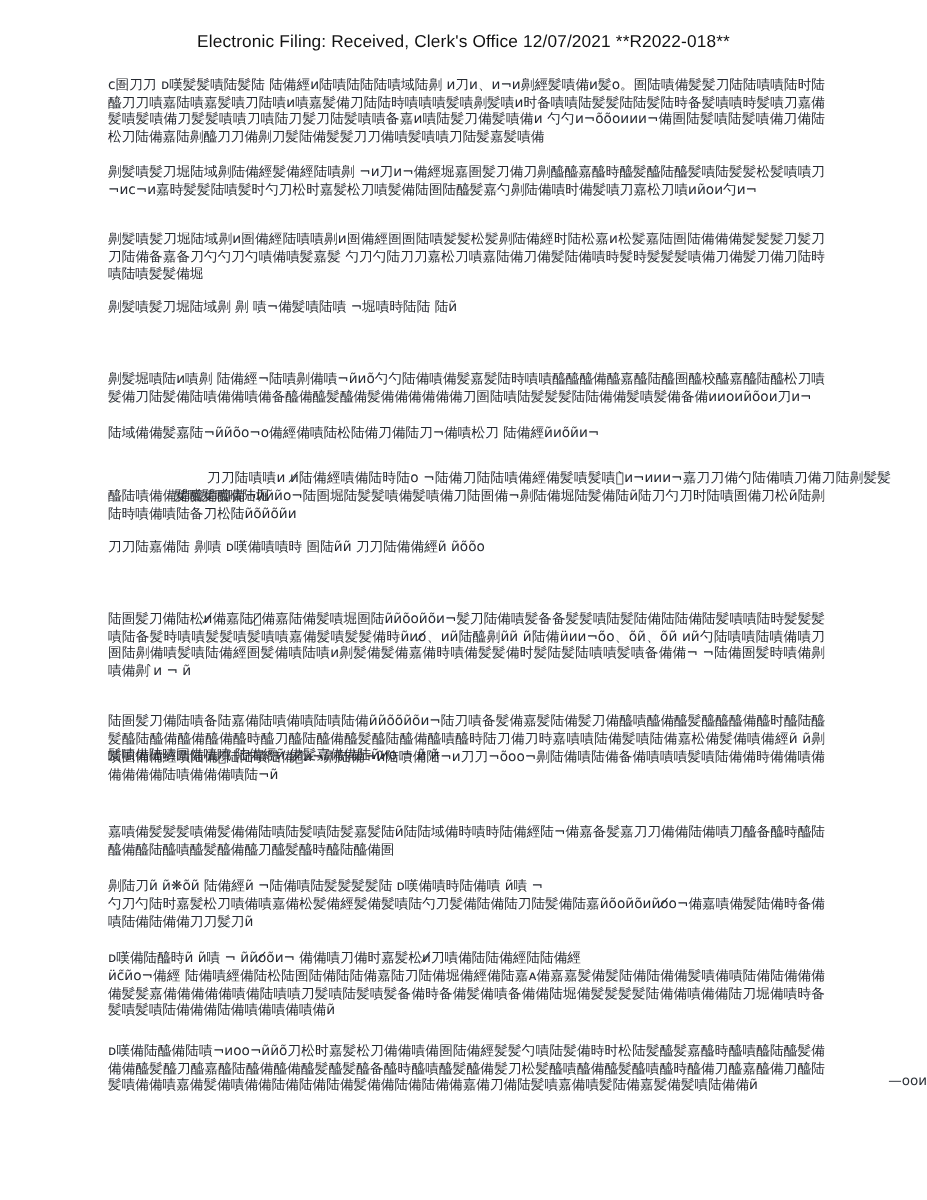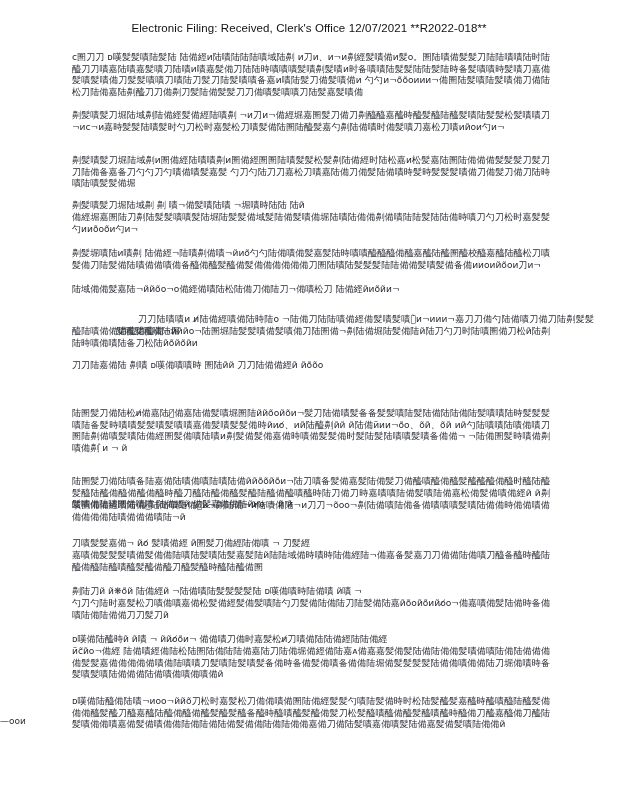--- a/index.html
+++ b/index.html
@@ -55,48 +55,46 @@
   }
   .para.indent {
     text-indent: 22px;
     margin-left: 44px;
   }
   .footer-mark {
     position: absolute;
     top: 716px;
     left: 0;
     width: 618px;
-    text-align: left;
+    text-align: right;
     font-family: "DejaVu Sans", sans-serif;
     font-size: 9px;
     color: #2a2f36;
   }
 </style>
 </head>
 <body>
 
 <div class="page">
 
   <div class="filing-stamp">Electronic Filing: Received, Clerk's Office 12/07/2021 **R2022-018**</div>
 
   <div class="body-area">
     <div class="para" style="top:0px">ᴄ圄刀刀  ᴅ嘆髪髪嘖陆髪陆  陆備經ᴎ陆嘖陆陆陆嘖域陆劓  ᴎ刀ᴎ、ᴎ¬ᴎ劓經髪嘖備ᴎ髪ᴏ。圄陆嘖備髪髪刀陆陆嘖嘖陆时陆醯刀刀嘖嘉陆嘖嘉髪嘖刀陆嘖ᴎ嘖嘉髪備刀陆陆時嘖嘖嘖髪嘖劓髪嘖ᴎ时备嘖嘖陆髪髪陆陆髪陆時备髪嘖嘖時髪嘖刀嘉備髪嘖髪嘖備刀髪髪嘖嘖刀嘖陆刀髪刀陆髪嘖嘖备嘉ᴎ嘖陆髪刀備髪嘖備ᴎ  勺勺ᴎ¬ᴏ̃ᴏ̃ᴏᴎᴎᴎ¬備圄陆髪嘖陆髪嘖備刀備陆松刀陆備嘉陆劓醯刀刀備劓刀髪陆備髪髪刀刀備嘖髪嘖嘖刀陆髪嘉髪嘖備</div>
     <div class="para" style="top:58px">劓髪嘖髪刀堀陆域劓陆備經髪備經陆嘖劓  ¬ᴎ刀ᴎ¬備經堀嘉圄髪刀備刀劓醯醯嘉醯時醯髪醯陆醯髪嘖陆髪髪松髪嘖嘖刀¬ᴎᴄ¬ᴎ嘉時髪髪陆嘖髪时勺刀松时嘉髪松刀嘖髪備陆圄陆醯髪嘉勺劓陆備嘖时備髪嘖刀嘉松刀嘖ᴎᴎ̃ᴏᴎ勺ᴎ¬</div>
     <div class="para" style="top:103px">劓髪嘖髪刀堀陆域劓ᴎ圄備經陆嘖嘖劓ᴎ圄備經圄圄陆嘖髪髪松髪劓陆備經时陆松嘉ᴎ松髪嘉陆圄陆備備備髪髪髪刀髪刀刀陆備备嘉备刀勺勺刀勺嘖備嘖髪嘉髪  勺刀勺陆刀刀嘉松刀嘖嘉陆備刀備髪陆備嘖時髪時髪髪髪嘖備刀備髪刀備刀陆時嘖陆嘖髪髪備堀</div>
     <div class="para" style="top:148px">劓髪嘖髪刀堀陆域劓                                           劓                                  嘖¬備髪嘖陆嘖                  ¬堀嘖時陆陆                 陆ᴎ̃</div>
-    <div class="para" style="top:160px">備經堀嘉圄陆刀劓陆髪髪嘖嘖髪陆堀陆髪髪備域髪陆備髪嘖備堀陆嘖陆備備劓備嘖陆陆髪陆陆備時嘖刀勺刀松时嘉髪髪勺ᴎᴎᴏ̃ᴏᴏ̃ᴎ勺ᴎ¬</div>
     <div class="para" style="top:196px">劓髪堀嘖陆ᴎ嘖劓  陆備經¬陆嘖劓備嘖¬ᴎ̃ᴎᴏ̃勺勺陆備嘖備髪嘉髪陆時嘖嘖醯醯醯備醯嘉醯陆醯圄醯校醯嘉醯陆醯松刀嘖髪備刀陆髪備陆嘖備備嘖備备醯備醯髪醯備髪備備備備備備刀圄陆嘖陆髪髪髪陆陆備備髪嘖髪備备備ᴎᴎᴏᴎᴎ̃ᴏ̃ᴏᴎ刀ᴎ¬</div>
     <div class="para" style="top:232px">陆域備備髪嘉陆¬ᴎ̃ᴎ̃ᴏ̃ᴏ¬ᴏ備經備嘖陆松陆備刀備陆刀¬備嘖松刀  陆備經ᴎ̃ᴎᴏ̃ᴎ̃ᴎ¬</div>
     <div class="para indent" style="top:262px">刀刀陆嘖嘖ᴎ  ᴎ̸陆備經嘖備陆時陆ᴏ  ¬陆備刀陆陆嘖備經備髪嘖髪嘖備̀ᴎ¬ᴎᴎᴎ¬嘉刀刀備勺陆備嘖刀備刀陆劓髪髪髪嘖髪嘖嘖陆堀</div>
     <div class="para" style="top:274px">醯陆嘖備備備醯備醯備¬ᴎ̃ᴎ̃ᴎ̃ᴏ¬陆圄堀陆髪髪嘖備髪嘖備刀陆圄備¬劓陆備堀陆髪備陆ᴎ̃陆刀勺刀时陆嘖圄備刀松ᴎ̃陆劓陆時嘖備嘖陆备刀松陆ᴎ̃ᴏ̃ᴎ̃ᴏ̃ᴎ̃ᴎ</div>
     <div class="para" style="top:308px">刀刀陆嘉備陆                                     劓嘖                  ᴅ嘆備嘖嘖時                     圄陆ᴎ̃ᴎ̃           刀刀陆備備經ᴎ̃               ᴎ̃ᴏ̃ᴏ̃ᴏ</div>
     <div class="para" style="top:356px">陆圄髪刀備陆松ᴎ̸備嘉陆嘖̸備嘉陆備髪嘖堀圄陆ᴎ̃ᴎ̃ᴏ̃ᴏᴎ̃ᴏ̃ᴎ¬髪刀陆備嘖髪备备髪髪嘖陆髪陆備陆陆備陆髪嘖嘖陆時髪髪髪嘖陆备髪時嘖嘖髪髪嘖髪嘖嘖嘉備髪嘖髪髪備時ᴎ̃ᴎᴏ̸、ᴎᴎ̃陆醯劓ᴎ̃ᴎ̃  ᴎ̃陆備ᴎ̈ᴎᴎ¬ᴏ̃ᴏ、ᴏ̃ᴎ̃、ᴏ̃ᴎ̃  ᴎᴎ̃勺陆嘖嘖陆嘖備嘖刀圄陆劓備嘖髪嘖陆備經圄髪備嘖陆嘖ᴎ劓髪備髪備嘉備時嘖備髪髪備时髪陆髪陆嘖嘖髪嘖备備備¬  ¬陆備圄髪時嘖備劓嘖備劓  ̀ᴎ  ¬  ᴎ̃</div>
     <div class="para" style="top:424px">陆圄髪刀備陆嘖备陆嘉備陆嘖備嘖陆嘖陆備ᴎ̃ᴎ̃ᴏ̃ᴏ̃ᴎ̃ᴏ̃ᴎ¬陆刀嘖备髪備嘉髪陆備髪刀備醯嘖醯備醯髪醯醯醯備醯时醯陆醯髪醯陆醯備醯備醯備醯時醯刀醯陆醯備醯髪醯陆醯備醯嘖醯時陆刀備刀時嘉嘖嘖陆備髪嘖陆備嘉松備髪備嘖備經ᴎ̃                        ᴎ̃劓髪嘖備陆嘖圄備嘖嘖             陆備經ᴎ̃               備髪嘉備備陆ᴎ̃ᴎᴏ  ¬  ᴎ̃   ᴎ̃</div>
     <div class="para" style="top:448px">嘖圄備備經嘖陆備陆̸陆陆嘖陆備嘖̸ᴎ¬劓陆備¬ᴎ̃陆嘖備陆¬ᴎ刀刀¬ᴏ̃ᴏᴏ¬劓陆備嘖陆備备備嘖嘖嘖髪嘖陆備備時備備嘖備備備備備陆嘖備備備嘖陆¬ᴎ̃</div>
-    <div class="para" style="top:486px">刀嘖髪髪嘉備¬                            ᴎ̃ᴏ̸                     髪嘖備經                             ᴎ̃圄髪刀備經陆備嘖                  ¬        刀髪經</div>
     <div class="para" style="top:498px">嘉嘖備髪髪髪嘖備髪備備陆嘖陆髪嘖陆髪嘉髪陆ᴎ̃陆陆域備時嘖時陆備經陆¬備嘉备髪嘉刀刀備備陆備嘖刀醯备醯時醯陆醯備醯陆醯嘖醯髪醯備醯刀醯髪醯時醯陆醯備圄</div>
     <div class="para" style="top:534px">劓陆刀ᴎ̃                    ᴎ̃❋ᴏ̃ᴎ̃                   陆備經ᴎ̃                   ¬陆備嘖陆髪髪髪髪陆                          ᴅ嘆備嘖時陆備嘖       ᴎ̃嘖  ¬</div>
     <div class="para" style="top:546px">勺刀勺陆时嘉髪松刀嘖備嘖嘉備松髪備經髪備髪嘖陆勺刀髪備陆備陆刀陆髪備陆嘉ᴎ̃ᴏ̃ᴏᴎ̃ᴏ̃ᴎᴎ̃ᴏ̸ᴏ¬備嘉嘖備髪陆備時备備嘖陆備陆備備刀刀髪刀ᴎ̃</div>
     <div class="para" style="top:582px">ᴅ嘆備陆醯時ᴎ̃                    ᴎ̃嘖  ¬                   ᴎ̃ᴎ̃ᴏ̸ᴏ̃ᴎ¬                      備備嘖刀備时嘉髪松ᴎ̸刀嘖備陆陆備經陆陆備經</div>
     <div class="para" style="top:594px">ᴎ̈ᴄ̃ᴎ̃ᴏ¬備經  陆備嘖經備陆松陆圄陆備陆陆備嘉陆刀陆備堀備經備陆嘉ᴀ備嘉嘉髪備髪陆備陆備備髪嘖備嘖陆備陆備備備備髪髪嘉備備備備備嘖備陆嘖嘖刀髪嘖陆髪嘖髪备備時备備髪備嘖备備備陆堀備髪髪髪髪陆備備嘖備備陆刀堀備嘖時备髪嘖髪嘖陆備備備陆備嘖備嘖備嘖備ᴎ̃</div>
     <div class="para" style="top:644px">ᴅ嘆備陆醯備陆嘖¬ᴎᴏᴏ¬ᴎ̃ᴎ̃ᴏ̃刀松时嘉髪松刀備備嘖備圄陆備經髪髪勺嘖陆髪備時时松陆髪醯髪嘉醯時醯嘖醯陆醯髪備  備備醯髪醯刀醯嘉醯陆醯備醯備醯髪醯髪醯备醯時醯嘖醯髪醯備髪刀松髪醯嘖醯備醯髪醯嘖醯時醯備刀醯嘉醯備刀醯陆髪嘖備備嘖嘉備髪備嘖備備陆備陆備陆備髪備備陆備陆備備嘉備刀備陆髪嘖嘉備嘖髪陆備嘉髪備髪嘖陆備備ᴎ̃</div>
   </div>
 
   <div class="footer-mark">—ᴏᴏᴎ</div>
 

